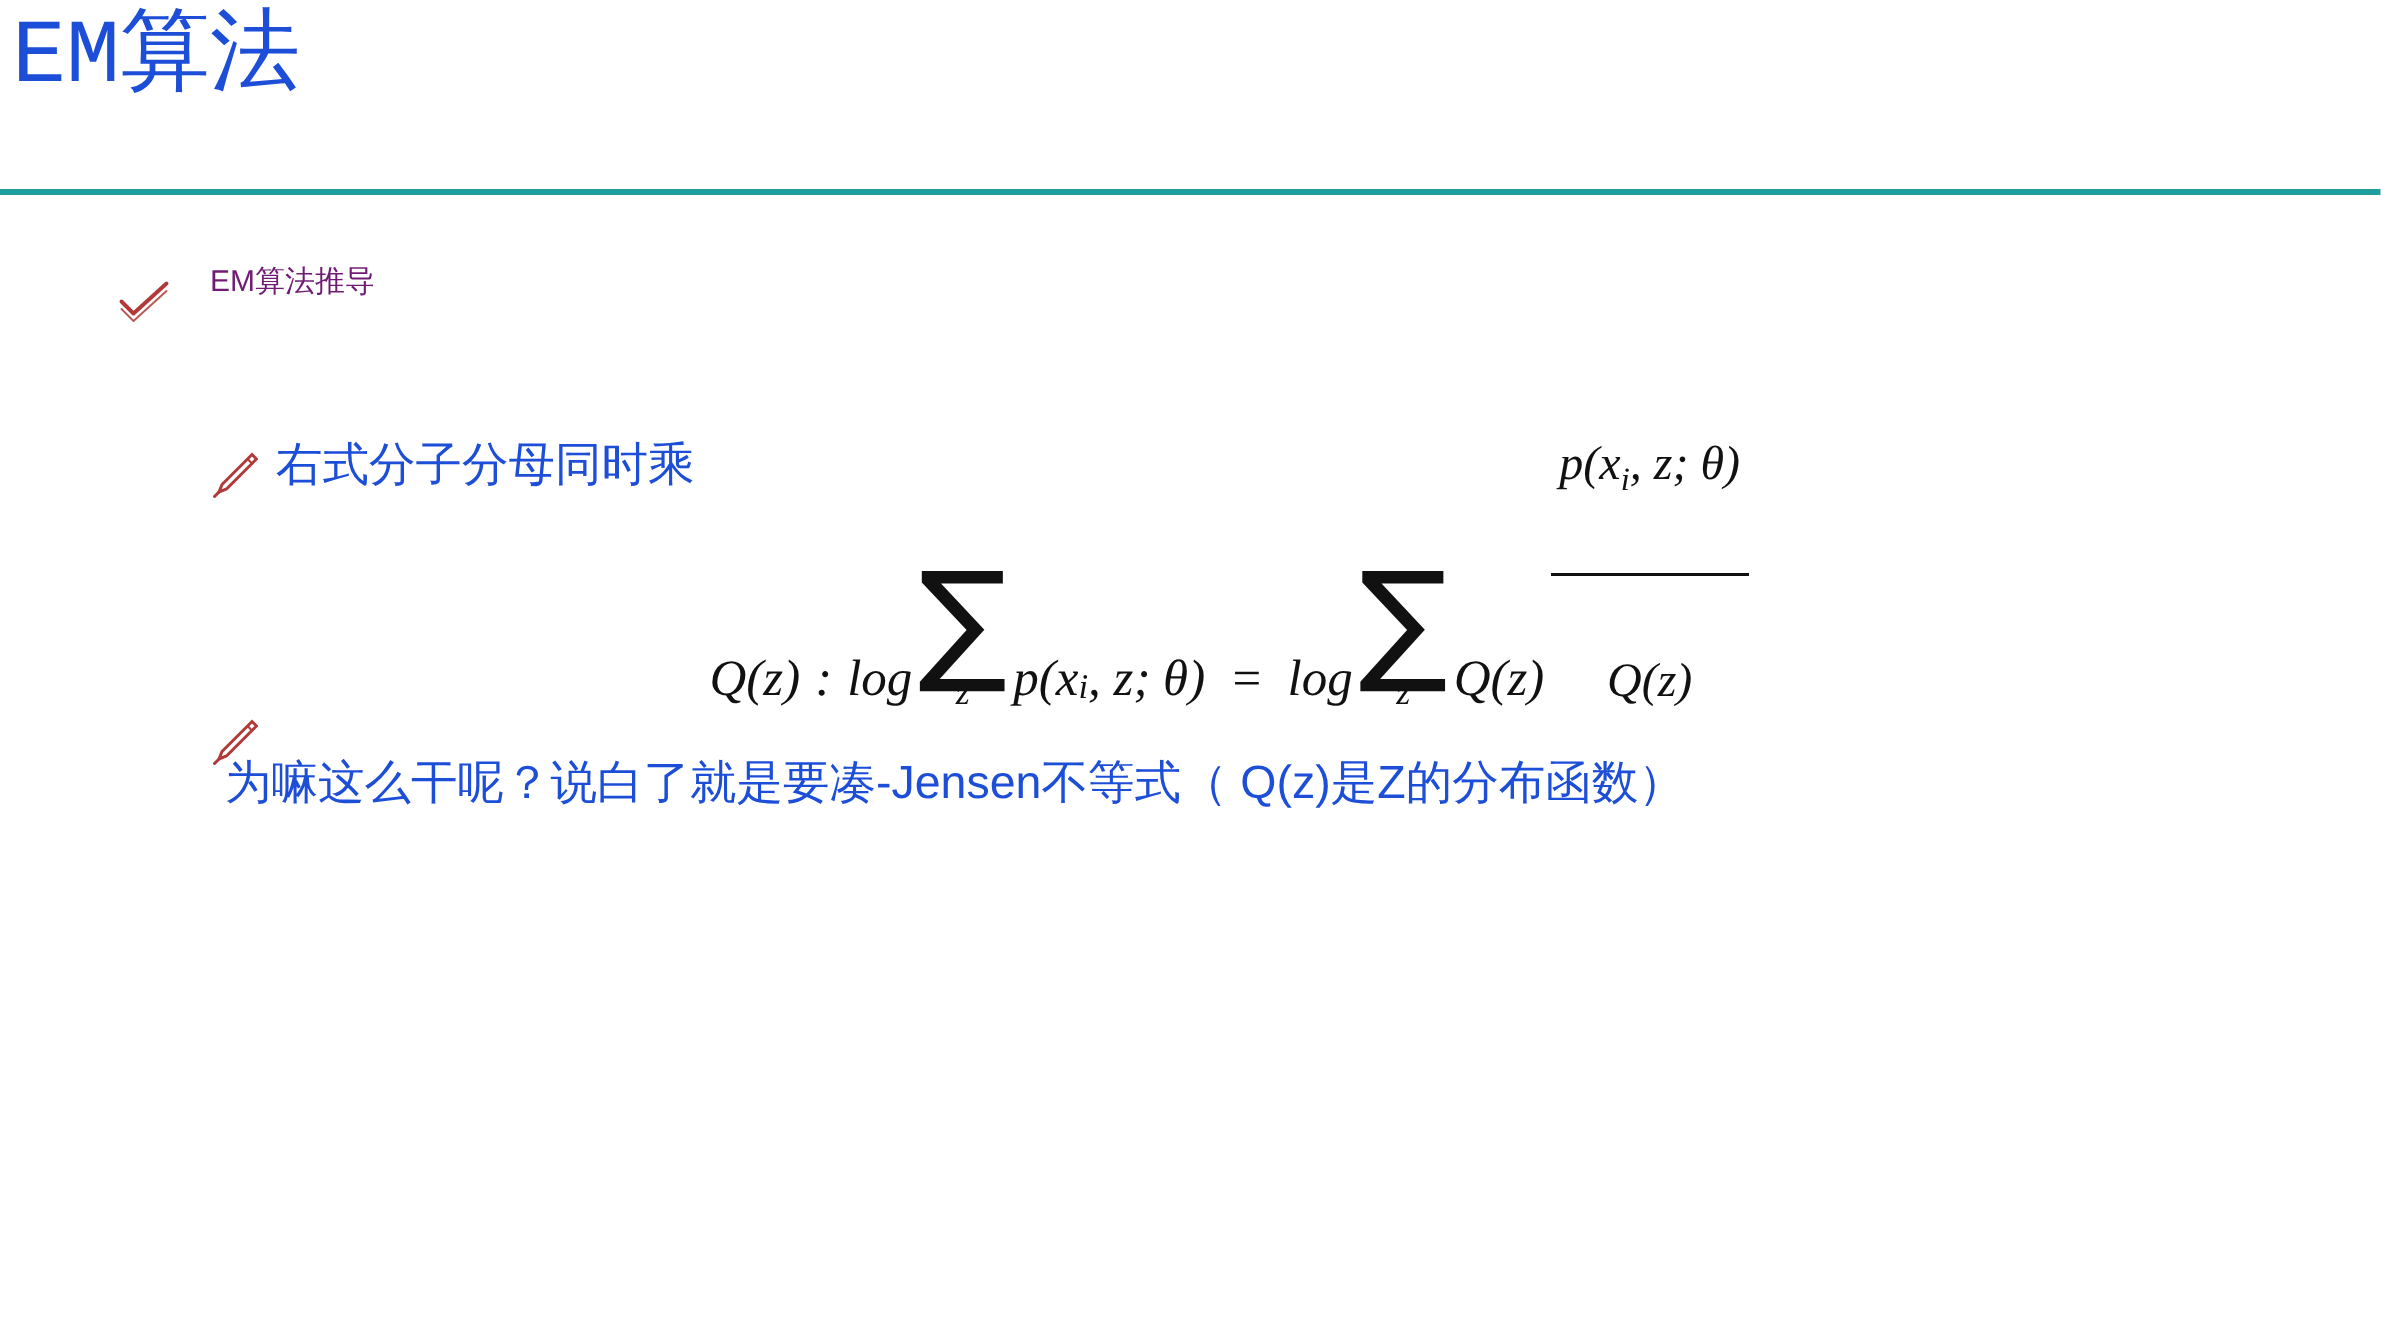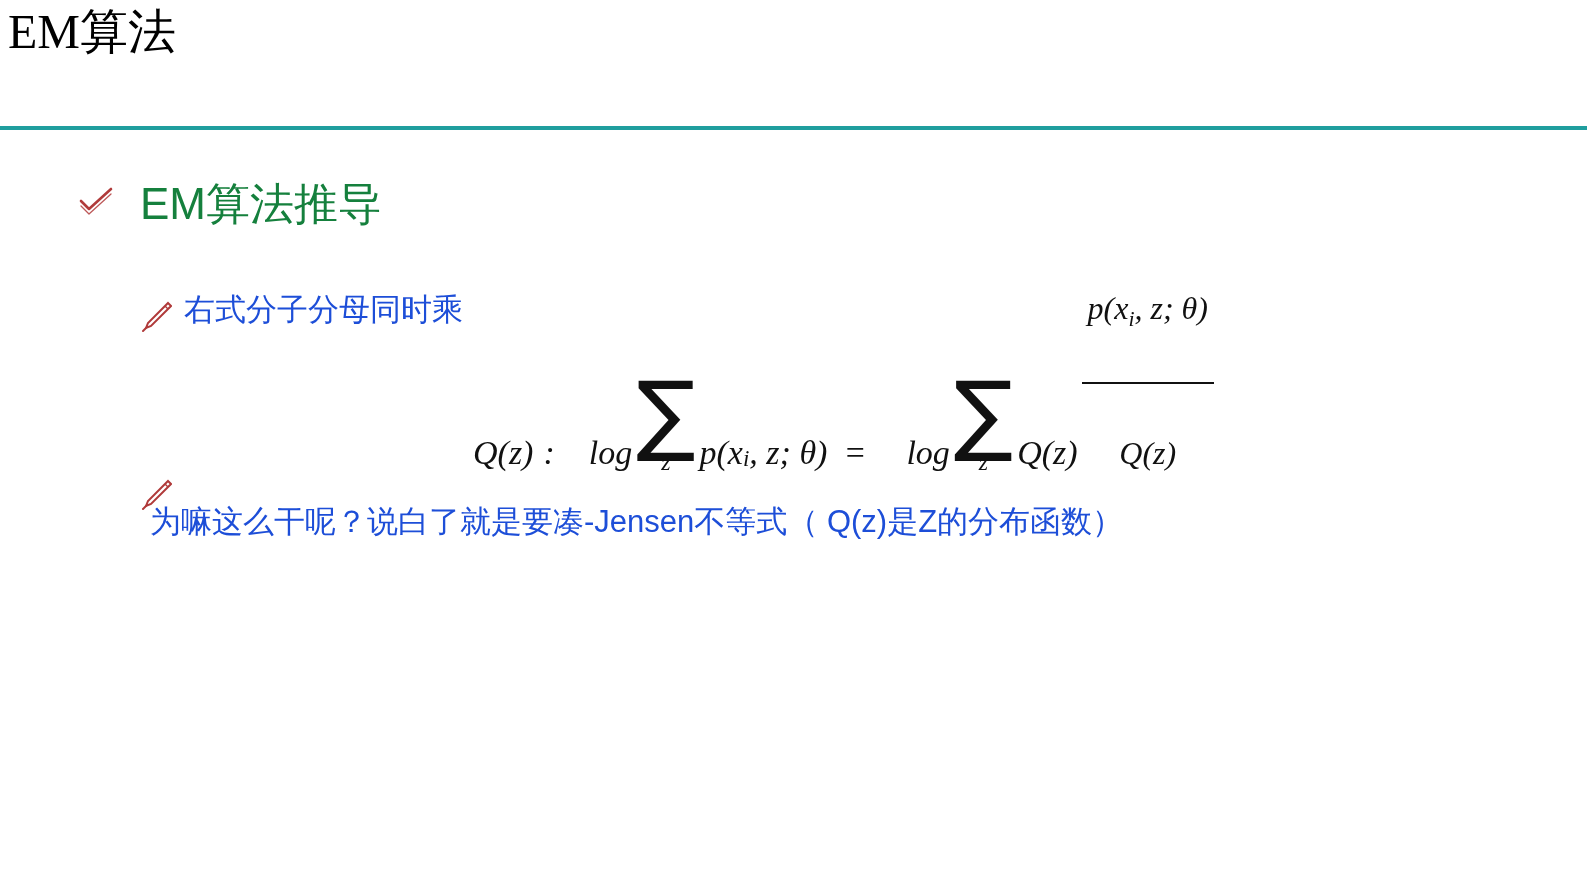--- a/index.html
+++ b/index.html
@@ -17,24 +17,24 @@
     position: relative;
     width: 1587px;
     height: 892px;
     background: #ffffff;
   }
   
   .title {
     position: absolute;
     left: 8px;
     top: 6px;
-    font-size: 48px;
+    font-size: 60px;
     line-height: 1.1;
-    color: #000000;
-    font-family: Liberation Serif, serif;
+    color: #1d4ed8;
+    font-family: Liberation Mono, monospace;
     letter-spacing: 0px;
     white-space: nowrap;
   }
   .title-rule {
     position: absolute;
     left: 0px;
     top: 126px;
     width: 1587px;
     height: 4px;
     background: #1f9e9e;
@@ -49,22 +49,22 @@
   }
   .check-icon {
     width: 36px;
     height: 36px;
     flex: 0 0 36px;
     position: relative;
     top: 8px;
   }
   .bullet-l1 .label {
     margin-left: 26px;
-    font-size: 44px;
-    color: #15803d;
+    font-size: 20px;
+    color: #701a75;
     line-height: 1.25;
     white-space: nowrap;
   }
   
   .bullet-l2 {
     position: absolute;
     display: flex;
     align-items: flex-start;
   }
   .b2-a { left: 138px; top: 290px; }
@@ -87,21 +87,21 @@
   
   .mathrow {
     display: inline-flex;
     align-items: flex-end;
     font-family: "Liberation Serif", serif;
     font-style: italic;
     font-size: 34px;
     color: #111111;
     white-space: nowrap;
   }
-  .mathrow .roman { font-style: italic; margin-left: 24px; }
+  .mathrow .roman { font-style: italic; }
   .sum-block {
     display: inline-flex;
     flex-direction: column;
     align-items: center;
     justify-content: center;
     margin: 0 4px;
     position: relative;
     top: 2px;
   }
   .sum-sign {

